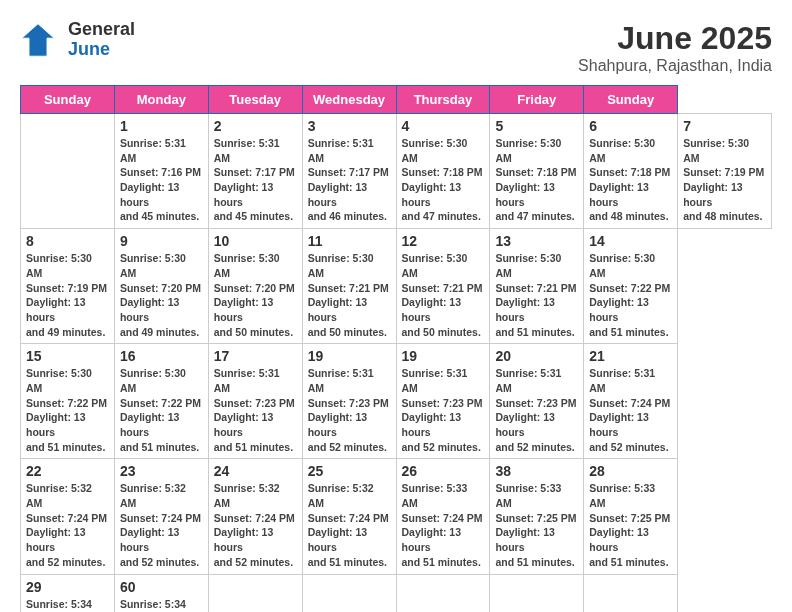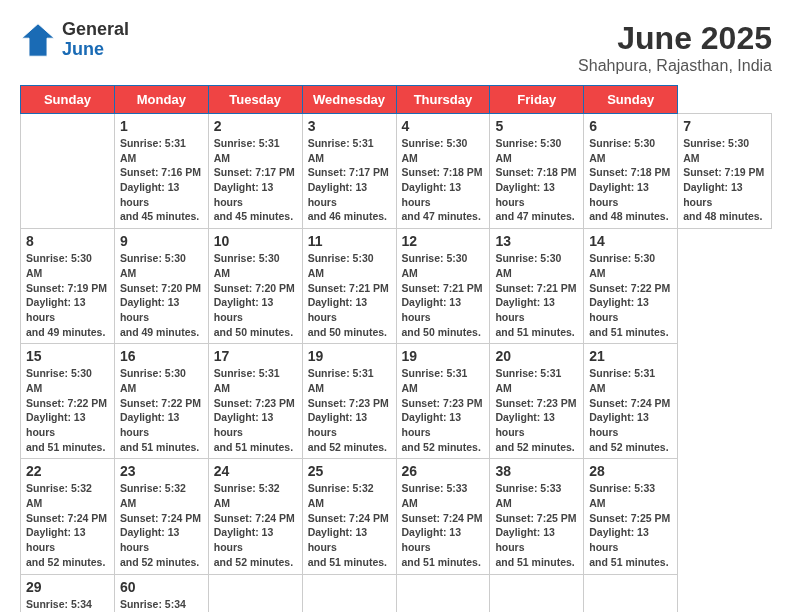--- a/index.html
+++ b/index.html
@@ -12,21 +12,21 @@
     }
     .header-area {
       display: flex;
       justify-content: space-between;
       align-items: flex-start;
       margin-bottom: 10px;
     }
     .logo {
       display: flex;
       align-items: center;
-      gap: 6px;
+      gap: 12px;
     }
     .logo-text {
       display: flex;
       flex-direction: column;
       line-height: 1.1;
     }
     .logo-icon {
       width: 36px;
       height: 36px;
     }
@@ -41,21 +41,21 @@
     .subtitle {
       font-size: 16px;
       color: #555;
     }
     table {
       width: 100%;
       border-collapse: collapse;
       table-layout: fixed;
     }
     th {
-      background-color: #ef4444;
+      background-color: #ec4899;
       color: #fff;
       text-align: center;
       padding: 6px 4px;
       font-size: 13px;
       font-weight: bold;
       border: 1px solid #1a6bb5;
     }
     td {
       border: 1px solid #ccc;
       vertical-align: top;

